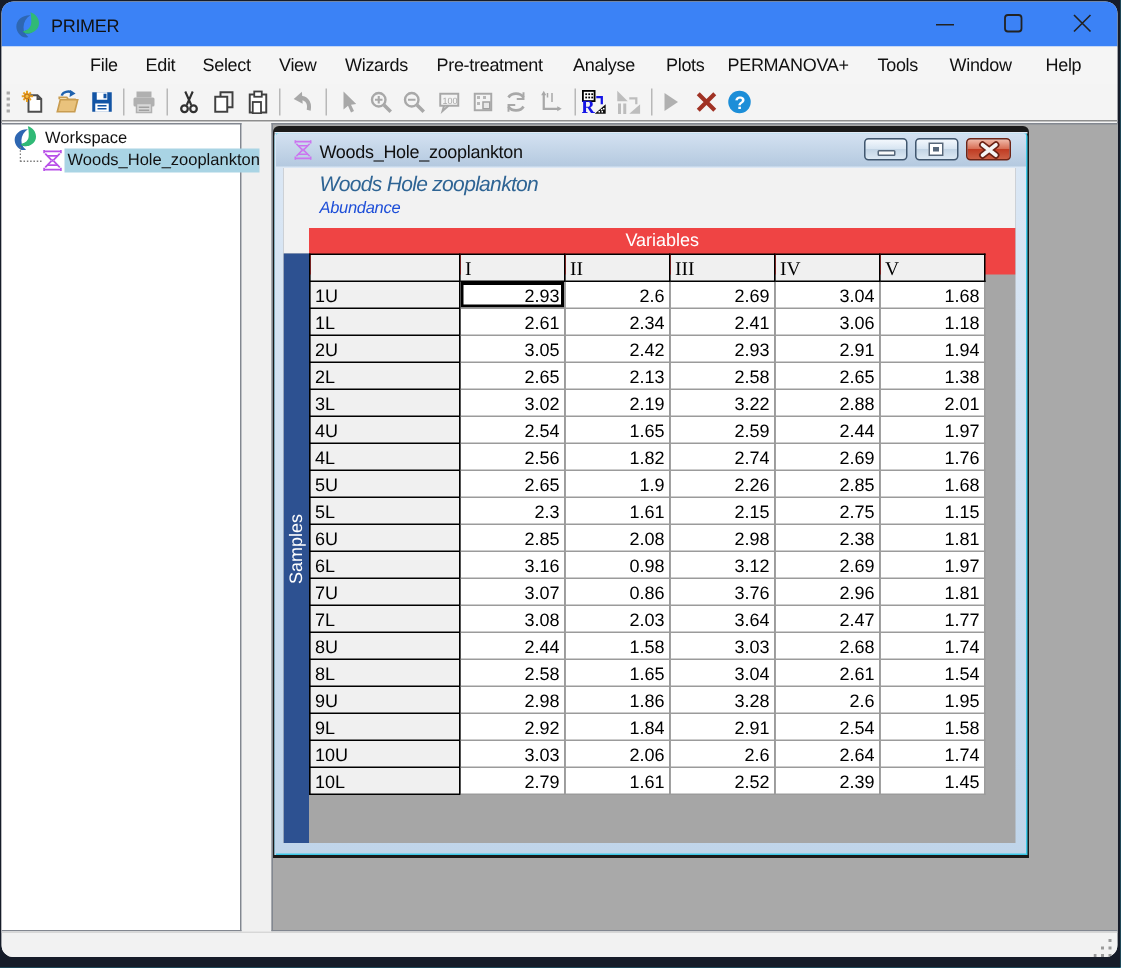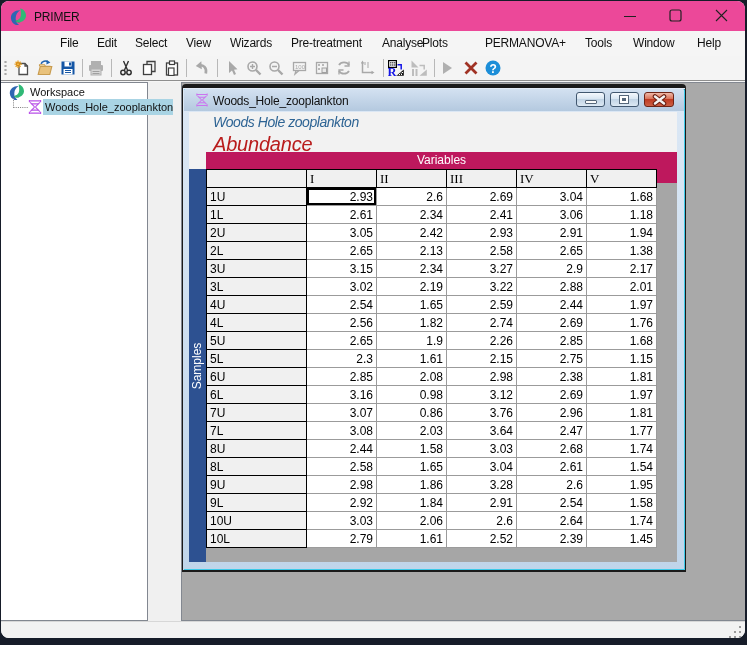--- a/index.html
+++ b/index.html
@@ -1,45 +1,45 @@
 <!DOCTYPE html>
 <html><head>
 <meta charset="utf-8">
 <style>
 * { margin:0; padding:0; box-sizing:border-box; }
 html,body { width:747px; height:645px; background:#161c29; font-family:"Liberation Sans",sans-serif; overflow:hidden; }
 #win { position:absolute; left:1px; top:1px; width:744px; height:637px; background:#f5f5f5; border-radius:8px; overflow:hidden; }
 
-#titlebar { position:absolute; left:0; top:0; width:100%; height:30px; background:#ec4899; }
+#titlebar { position:absolute; left:0; top:0; width:100%; height:30px; background:#3b82f6; }
 #tb-logo { position:absolute; left:8px; top:7px; }
 #tb-text { position:absolute; left:33px; top:9px; font-size:12px; letter-spacing:-0.2px; color:#111; }
 .wbtn { position:absolute; top:0; width:46px; height:30px; color:#222; }
 
 #menubar { position:absolute; left:0; top:30px; width:100%; height:25px; background:#f5f5f5; font-size:12px; letter-spacing:-0.2px; color:#111; }
 #menubar span { position:absolute; top:5px;margin-left:44px; }
 
 #toolbar { position:absolute; left:0; top:55px; width:100%; height:25px; background:#f4f4f4; border-bottom:1px solid #8e8e8e; }
 .ticon { position:absolute; top:4px; width:16px; height:16px; }
 .tsep { position:absolute; top:3px; width:1px; height:18px; background:#b8b8b8; }
 
 #main { position:absolute; left:0; top:81px; width:100%; height:539px; background:#f0f0f0; }
-#tree { position:absolute; left:0; top:0; width:147px; height:539px; background:#fff; border:1px solid #828790; border-left:none; font-size:11px; color:#111; }
+#tree { position:absolute; left:0; top:0; width:160px; height:539px; background:#fff; border:1px solid #828790; border-left:none; font-size:11px; color:#111; }
 #mdi { position:absolute; left:180px; top:0; width:565px; height:539px; background:#a9a9a9; border:1px solid #828790; border-right:none; }
 
 #child { position:absolute; left:0px; top:1px; width:504px; height:488px; background:#1a1a1a; border-radius:4px 4px 0 0; }
 #c-cyan { position:absolute; left:1px; top:4px; width:502px; height:482px; background:#3cc9e8; border-radius:3px 3px 0 0; }
 #c-frame { position:absolute; left:2px; top:5px; width:500px; height:480px; background:linear-gradient(#dce8f5,#c0d5ea); border-radius:2px 2px 0 0; }
 #ctitle { position:absolute; left:2px; top:5px; width:500px; height:22px; background:linear-gradient(#d3e1f1,#b4c9df); border-radius:2px 2px 0 0; }
 #ctitle-text { position:absolute; left:29px; top:5px; font-size:12px; letter-spacing:-0.2px; color:#101010; }
 .cbtn { position:absolute; top:3px; width:29px; height:15px; border-radius:3px; border:1px solid #41576f; }
 #ccontent { position:absolute; left:7px; top:28px; width:488px; height:450px; background:#a6a6a6; overflow:hidden; }
 #chead { position:absolute; left:0; top:0; width:488px; height:40px; background:#f2f2f2; }
 #chead .t1 { position:absolute; left:24px; top:2px; font-style:italic; font-size:14px; letter-spacing:-0.45px; color:#2e6494; }
-#chead .t2 { position:absolute; left:24px; top:21px; font-style:italic; font-size:20px; letter-spacing:-0.2px; color:#b91c1c; }
-#band { position:absolute; left:17px; top:40px; width:471px; height:31px; background:#be185d; color:#fff; font-size:12px; text-align:center; line-height:17px; }
+#chead .t2 { position:absolute; left:24px; top:21px; font-style:italic; font-size:11px; letter-spacing:-0.2px; color:#1d4ed8; }
+#band { position:absolute; left:17px; top:40px; width:471px; height:31px; background:#ef4444; color:#fff; font-size:12px; text-align:center; line-height:17px; }
 #bandwhite { position:absolute; left:0; top:40px; width:17px; height:17px; background:#f2f2f2; }
 #samples { position:absolute; left:0; top:57px; width:17px; height:393px; background:#2d5191; }
 #samples span { position:absolute; left:1px; top:50%; transform:rotate(-90deg) translateX(-50%); transform-origin:0 0; color:#fff; font-size:12px; white-space:nowrap; }
 table { position:absolute; left:17px; top:57px; border-collapse:collapse; table-layout:fixed; font-size:12px; color:#000; border:1px solid #000; }
 td { border:1px solid #9b9b9b; height:18px; padding:0 3px 0 3px; overflow:hidden; white-space:nowrap; }
 td.lab { width:100px; background:#f0f0f0; text-align:left; border-color:#000; }
 td.num { width:70px; background:#fff; text-align:right; }
 td.hdr { background:#f0f0f0; text-align:left; font-family:"Liberation Serif",serif; font-size:13px; border-color:#000; }
 td.sel { box-shadow:inset 0 0 0 2px #000; }
 
@@ -66,21 +66,21 @@
       </svg>
   </div>
   <div id="menubar">
     <span style="left:15px">File</span>
     <span style="left:52px">Edit</span>
     <span style="left:90px">Select</span>
     <span style="left:141px">View</span>
     <span style="left:185px">Wizards</span>
     <span style="left:246px">Pre-treatment</span>
     <span style="left:337px">Analyse</span>
-    <span style="left:377px">Plots</span>
+    <span style="left:399px">Plots</span>
     <span style="left:440px">PERMANOVA+</span>
     <span style="left:540px">Tools</span>
     <span style="left:588px">Window</span>
     <span style="left:652px">Help</span>
   </div>
   <div id="toolbar">
       <svg style="position:absolute;left:3px;top:4px" width="3" height="17">
         <path d="M1.5 1 V17" stroke="#a8a8a8" stroke-width="2.2" stroke-dasharray="2 2"></path>
       </svg>
       <div class="ticon" style="left: 12.5px;"><svg width="16" height="16" viewBox="0 0 16 16">
@@ -328,28 +328,20 @@
                 </tr>
                 <tr>
                   <td class="lab">2L</td>
                   <td class="num">2.65</td>
                   <td class="num">2.13</td>
                   <td class="num">2.58</td>
                   <td class="num">2.65</td>
                   <td class="num">1.38</td>
                 </tr>
                 <tr>
-                  <td class="lab">3U</td>
-                  <td class="num">3.15</td>
-                  <td class="num">2.34</td>
-                  <td class="num">3.27</td>
-                  <td class="num">2.9</td>
-                  <td class="num">2.17</td>
-                </tr>
-                <tr>
                   <td class="lab">3L</td>
                   <td class="num">3.02</td>
                   <td class="num">2.19</td>
                   <td class="num">3.22</td>
                   <td class="num">2.88</td>
                   <td class="num">2.01</td>
                 </tr>
                 <tr>
                   <td class="lab">4U</td>
                   <td class="num">2.54</td>

